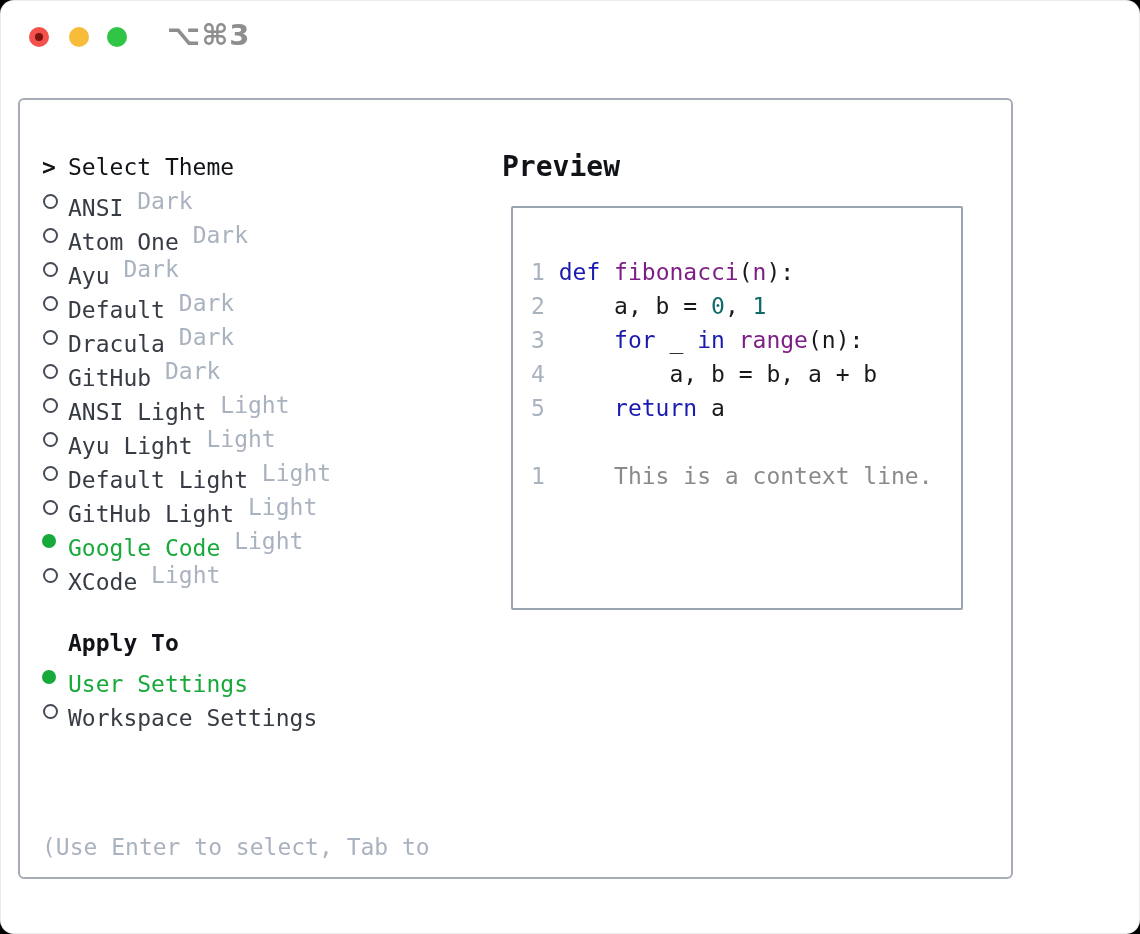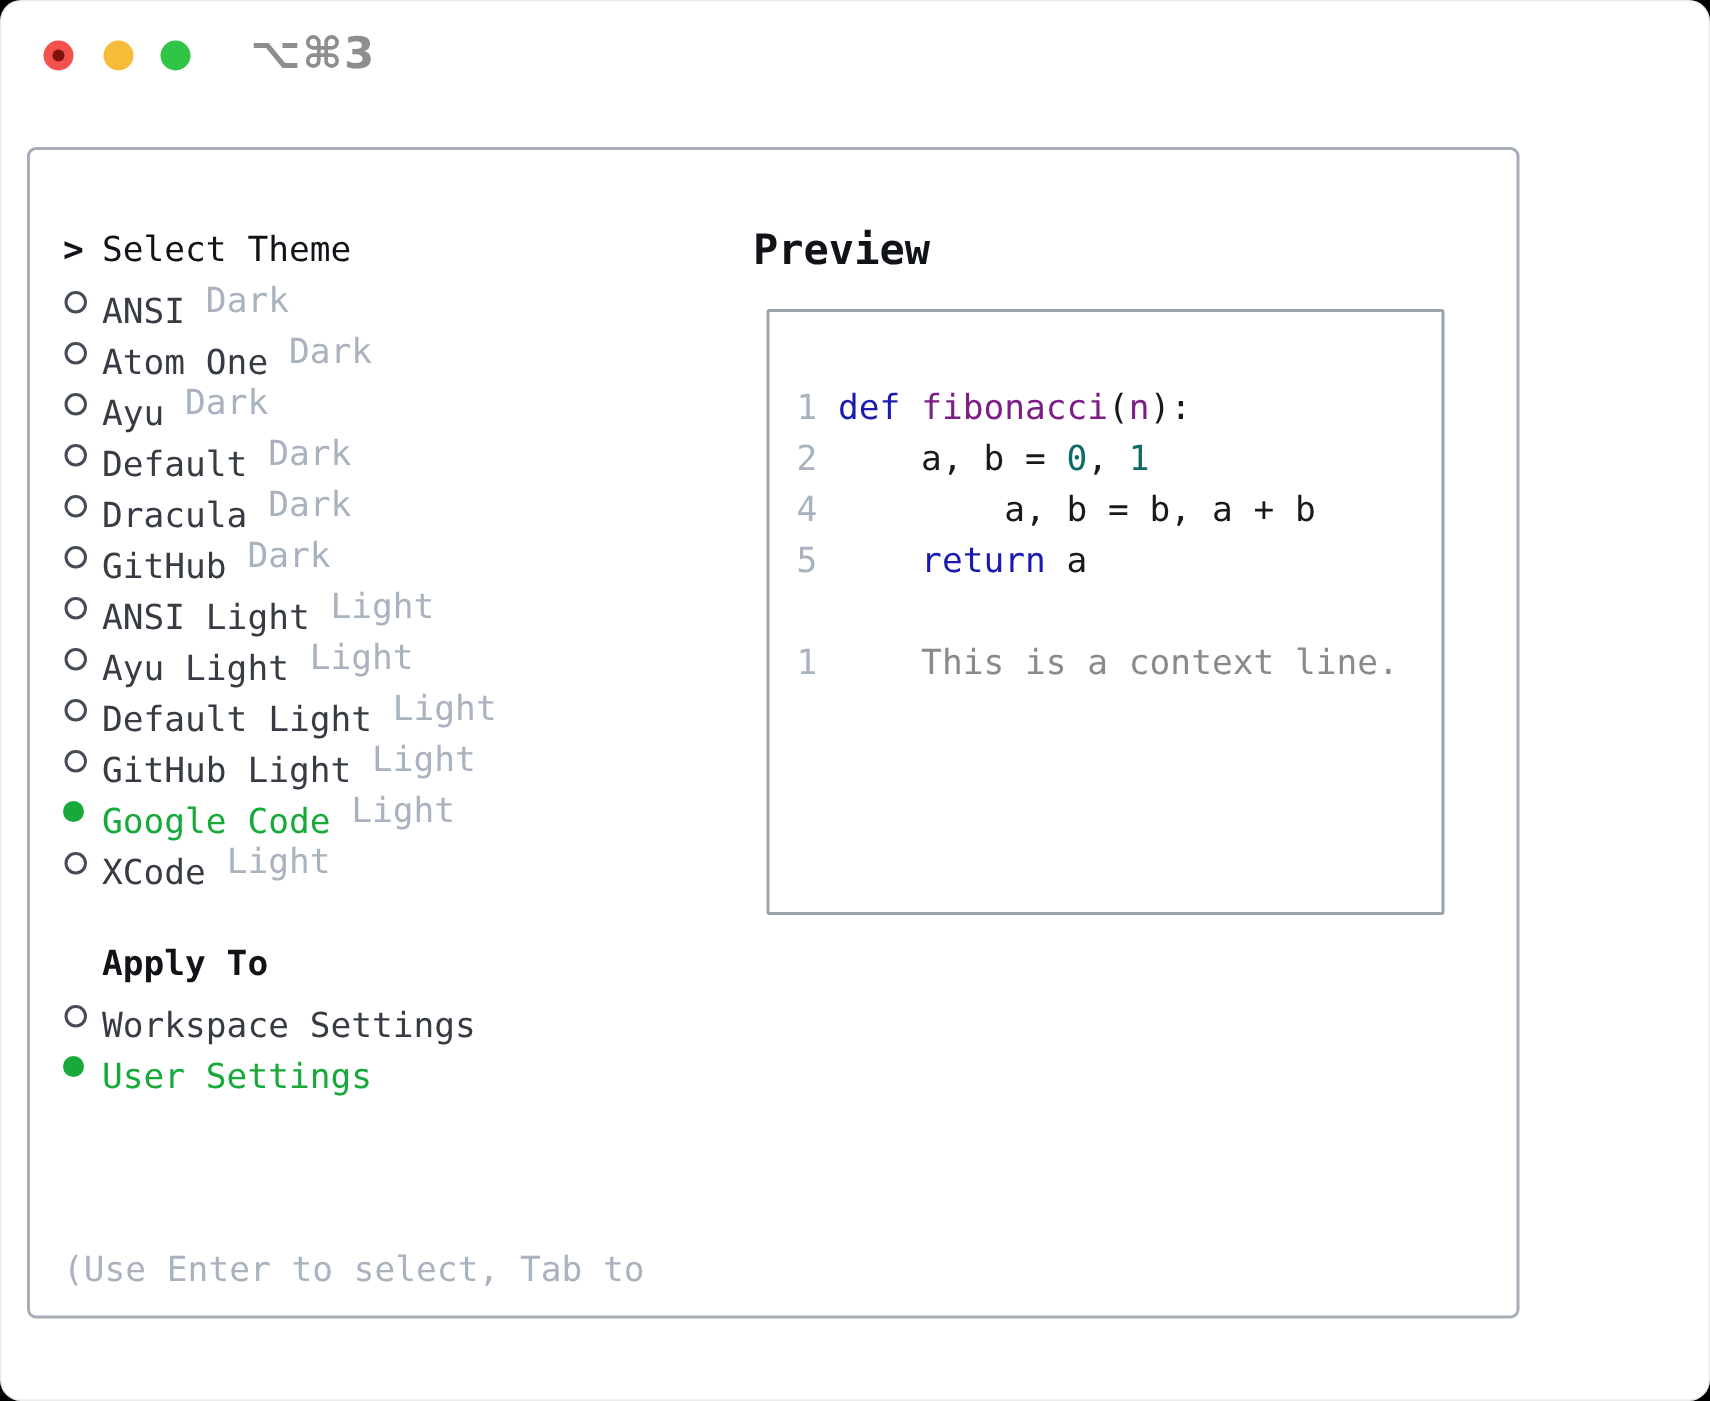--- a/index.html
+++ b/index.html
@@ -109,39 +109,40 @@
         </div>
 
       <div class="spacer"></div>
 
       <div class="row">
         <span class="marker"></span>
         <span class="apply-label">Apply To</span>
       </div>
 
       <div id="apply-list">
+          <div class="row"><span class="marker"><span class="radio sel"></span></span><span class="item-name sel">User Settings</span></div>
           <div class="row"><span class="marker"><span class="radio"></span></span><span class="item-name">Workspace Settings</span></div>
-          <div class="row"><span class="marker"><span class="radio sel"></span></span><span class="item-name sel">User Settings</span></div>
         </div>
 
       <div class="spacer"></div>
 
       <div class="help">
         <div>(Use Enter to select, Tab to</div>
         <div>change focus)</div>
       </div>
     </div>
 
     <div class="preview-label">Preview</div>
 
     <div class="preview-box">
       <div class="code-block">
         <div id="code-lines">
             <div class="code-line"><span class="lineno">1</span><span class="tok-keyword">def</span><span class="tok-plain"> </span><span class="tok-title">fibonacci</span><span class="tok-plain">(</span><span class="tok-title">n</span><span class="tok-plain">):</span></div>
             <div class="code-line"><span class="lineno">2</span><span class="tok-plain">    a, b = </span><span class="tok-number">0</span><span class="tok-plain">, </span><span class="tok-number">1</span></div>
+            <div class="code-line"><span class="lineno">3</span><span class="tok-plain">    </span><span class="tok-keyword">for</span><span class="tok-plain"> _ </span><span class="tok-keyword">in</span><span class="tok-plain"> </span><span class="tok-title">range</span><span class="tok-plain">(n):</span></div>
             <div class="code-line"><span class="lineno">4</span><span class="tok-plain">        a, b = b, a + b</span></div>
             <div class="code-line"><span class="lineno">5</span><span class="tok-plain">    </span><span class="tok-keyword">return</span><span class="tok-plain"> a</span></div>
           </div>
         <div class="diff-gap"></div>
         <div id="diff-lines">
             <div class="code-line"><span class="lineno">1</span><span class="tok-context">    This is a context line.</span></div>
           </div>
       </div>
     </div>
 

